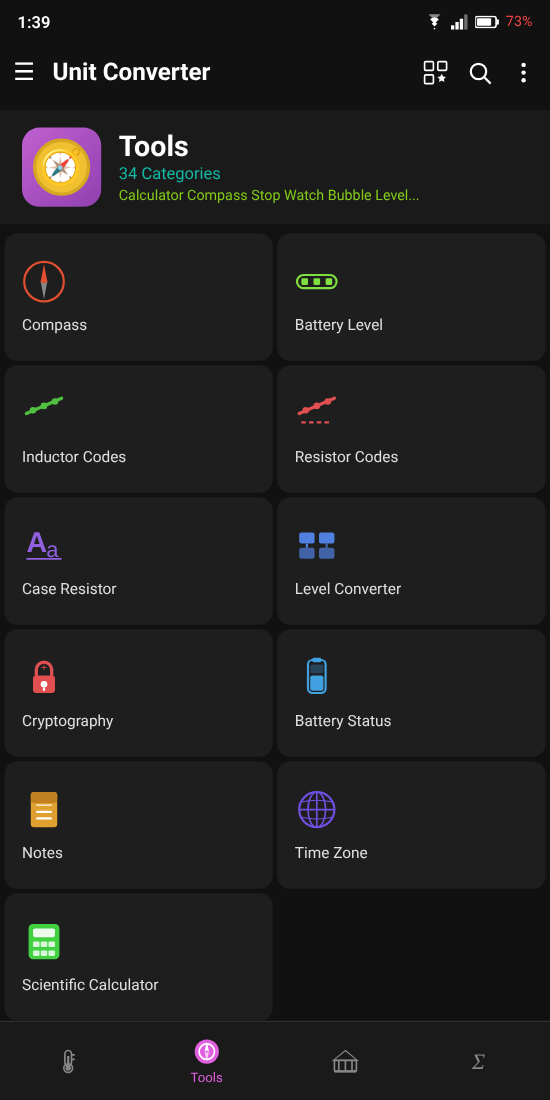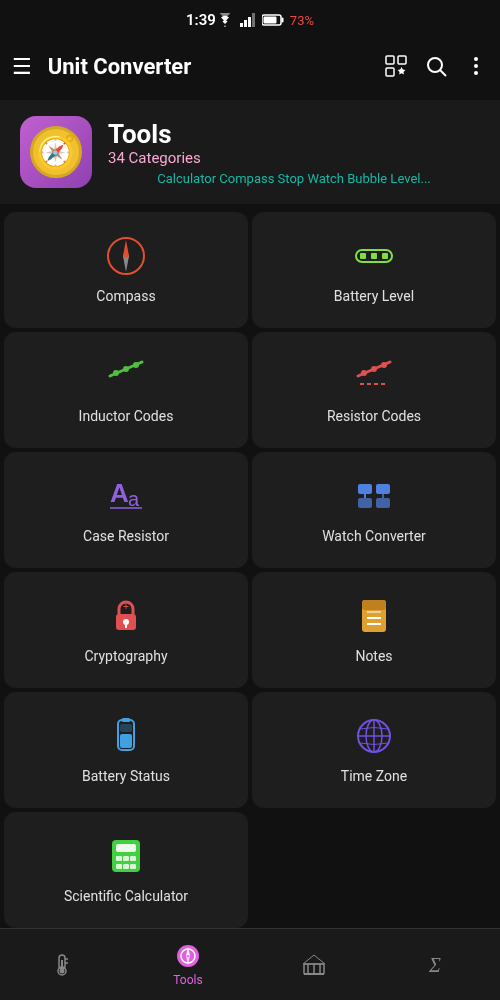--- a/index.html
+++ b/index.html
@@ -9,21 +9,21 @@
       background: #111111;
       font-family: 'Roboto', Arial, sans-serif;
       color: #ffffff;
       overflow: hidden;
       position: relative;
     }
 
     
     .status-bar {
       display: flex;
-      justify-content: center;
+      justify-content: space-between;
       align-items: center;
       padding: 8px 16px 4px 16px;
       height: 36px;
     }
     .status-time {
       font-size: 15px;
       font-weight: 600;
       color: #fff;
     }
     .status-icons {
@@ -94,42 +94,41 @@
     .header-info {
       flex: 1;
     }
     .header-title {
       font-size: 26px;
       font-weight: 700;
       color: #fff;
     }
     .header-subtitle {
       font-size: 15px;
-      color: #f9a8d4;
+      color: #14b8a6;
       margin-bottom: 4px;
     }
     .header-desc {
       font-size: 13px;
-      color: #14b8a6;
-      text-align: center;
+      color: #84cc16;
     }
 
     
     .grid-container {
       display: grid;
       grid-template-columns: 1fr 1fr;
       gap: 4px;
       padding: 4px;
     }
     .grid-item {
       background: #1e1e1e;
       border-radius: 12px;
       display: flex;
       flex-direction: column;
-      align-items: center;
+      align-items: flex-start;
       justify-content: center;
       padding: 24px 16px;
       gap: 12px;
       cursor: pointer;
       min-height: 110px;
     }
     .grid-item-label {
       font-size: 14px;
       color: #e0e0e0;
       text-align: center;
@@ -296,53 +295,53 @@
 
     <div class="grid-item">
       <svg class="icon-svg" viewBox="0 0 40 40">
         <rect x="4" y="8" width="14" height="10" rx="2" fill="#5080e0"></rect>
         <rect x="22" y="8" width="14" height="10" rx="2" fill="#5080e0"></rect>
         <rect x="4" y="22" width="14" height="10" rx="2" fill="#5080e0" opacity="0.7"></rect>
         <rect x="22" y="22" width="14" height="10" rx="2" fill="#5080e0" opacity="0.7"></rect>
         <line x1="11" y1="18" x2="11" y2="22" stroke="#5080e0" stroke-width="2"></line>
         <line x1="29" y1="18" x2="29" y2="22" stroke="#5080e0" stroke-width="2" opacity="0.7"></line>
       </svg>
-      <span class="grid-item-label">Watch Converter</span>
+      <span class="grid-item-label">Level Converter</span>
     </div>
 
     <div class="grid-item">
       <svg class="icon-svg" viewBox="0 0 40 40">
         <rect x="10" y="18" width="20" height="16" rx="3" fill="#e05050"></rect>
         <path d="M13 18 V13 A7 7 0 0 1 27 13 V18" stroke="#e05050" stroke-width="3" fill="none" stroke-linecap="round"></path>
         <circle cx="20" cy="26" r="3" fill="white"></circle>
         <line x1="20" y1="29" x2="20" y2="32" stroke="white" stroke-width="2"></line>
         <text x="17" y="14" font-size="10" fill="#e05050" font-family="Arial">+</text>
       </svg>
       <span class="grid-item-label">Cryptography</span>
     </div>
 
     <div class="grid-item">
       <svg class="icon-svg" viewBox="0 0 40 40">
+        <rect x="12" y="4" width="16" height="30" rx="4" stroke="#40a0e0" stroke-width="2" fill="none"></rect>
+        <rect x="16" y="2" width="8" height="4" rx="1" fill="#40a0e0"></rect>
+        <rect x="14" y="18" width="12" height="14" rx="2" fill="#40a0e0"></rect>
+        <rect x="14" y="8" width="12" height="8" rx="2" fill="#40a0e0" opacity="0.3"></rect>
+      </svg>
+      <span class="grid-item-label">Battery Status</span>
+    </div>
+
+    <div class="grid-item">
+      <svg class="icon-svg" viewBox="0 0 40 40">
         <rect x="8" y="4" width="24" height="32" rx="3" fill="#e0a030"></rect>
         <rect x="8" y="4" width="24" height="10" rx="3" fill="#c08020"></rect>
         <line x1="13" y1="22" x2="27" y2="22" stroke="white" stroke-width="2"></line>
         <line x1="13" y1="28" x2="27" y2="28" stroke="white" stroke-width="2"></line>
         <line x1="13" y1="16" x2="27" y2="16" stroke="white" stroke-width="1.5" opacity="0.7"></line>
       </svg>
       <span class="grid-item-label">Notes</span>
-    </div>
-
-    <div class="grid-item">
-      <svg class="icon-svg" viewBox="0 0 40 40">
-        <rect x="12" y="4" width="16" height="30" rx="4" stroke="#40a0e0" stroke-width="2" fill="none"></rect>
-        <rect x="16" y="2" width="8" height="4" rx="1" fill="#40a0e0"></rect>
-        <rect x="14" y="18" width="12" height="14" rx="2" fill="#40a0e0"></rect>
-        <rect x="14" y="8" width="12" height="8" rx="2" fill="#40a0e0" opacity="0.3"></rect>
-      </svg>
-      <span class="grid-item-label">Battery Status</span>
     </div>
 
     <div class="grid-item">
       <svg class="icon-svg" viewBox="0 0 40 40">
         <circle cx="20" cy="20" r="16" stroke="#7050e0" stroke-width="2" fill="none"></circle>
         <ellipse cx="20" cy="20" rx="8" ry="16" stroke="#7050e0" stroke-width="1.5" fill="none"></ellipse>
         <line x1="4" y1="20" x2="36" y2="20" stroke="#7050e0" stroke-width="1.5"></line>
         <line x1="20" y1="4" x2="20" y2="36" stroke="#7050e0" stroke-width="1.5"></line>
         <path d="M6 13 Q20 10 34 13" stroke="#7050e0" stroke-width="1" fill="none"></path>
         <path d="M6 27 Q20 30 34 27" stroke="#7050e0" stroke-width="1" fill="none"></path>

